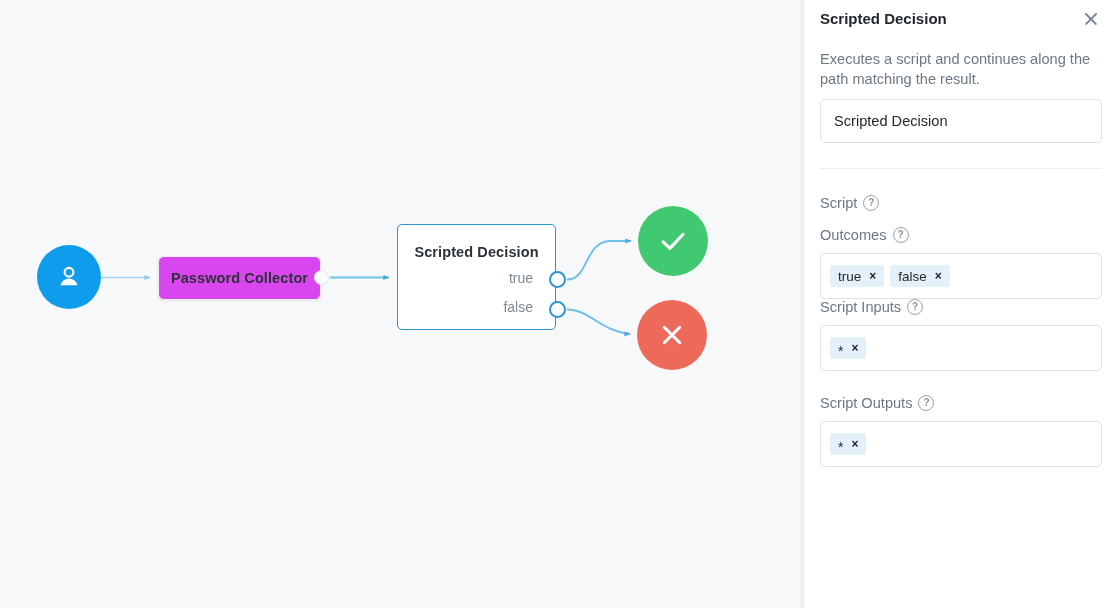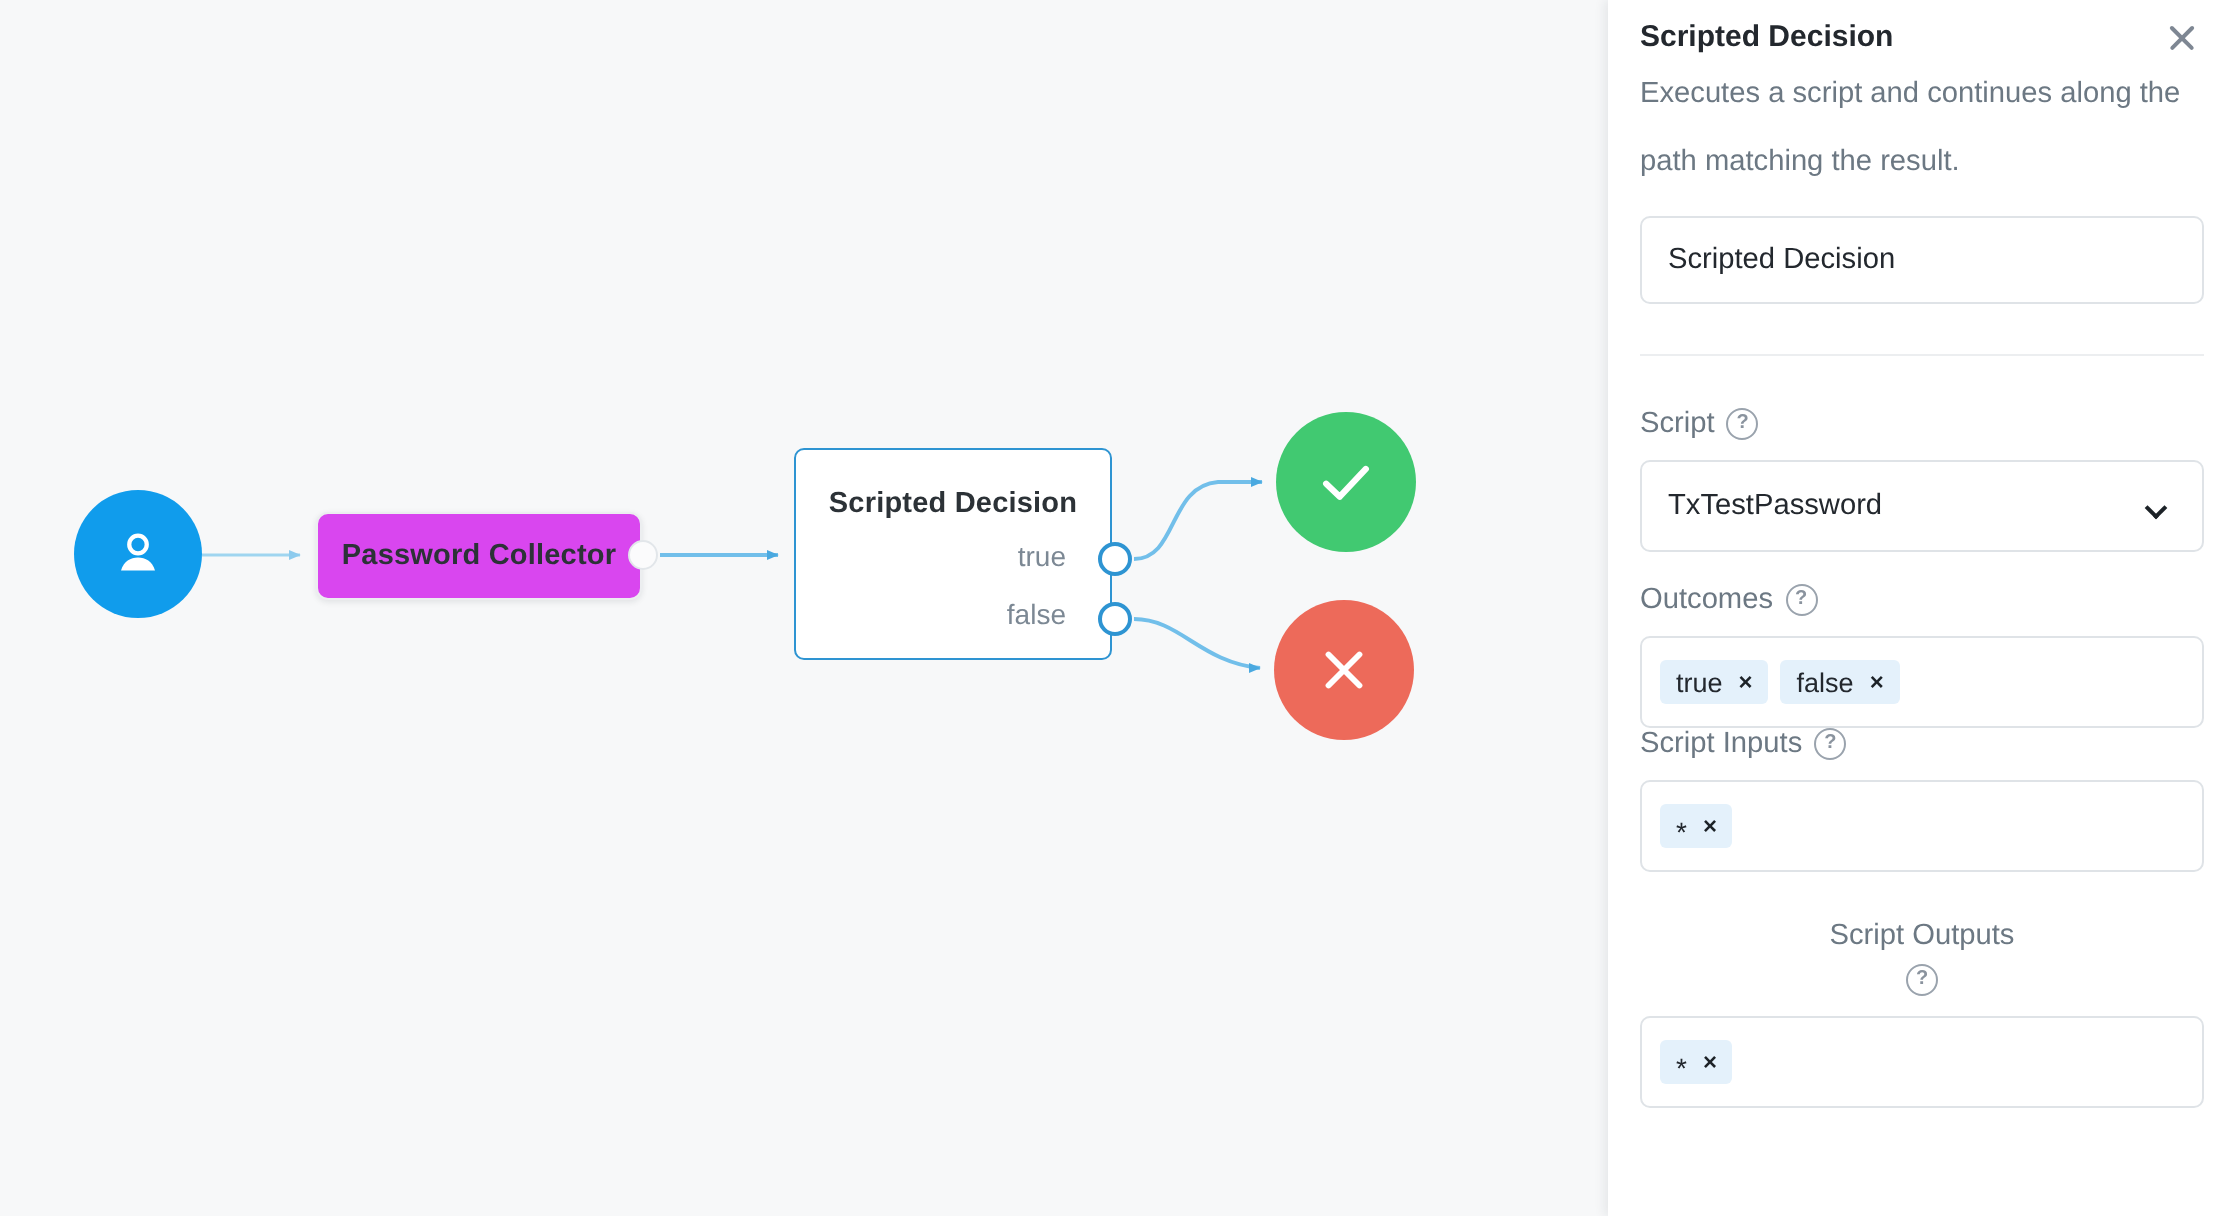--- a/index.html
+++ b/index.html
@@ -177,22 +177,23 @@
     position: absolute;
     left: 3px; top: 10px;
     width: 16px; height: 1.7px;
     background: #7e8793;
     border-radius: 1px;
   }
   .close-btn::before { transform: rotate(45deg); }
   .close-btn::after  { transform: rotate(-45deg); }
 
   .panel-desc {
+    margin-top: 19px;
     font-size: 14.6px;
-    line-height: 34px;
+    line-height: 20px;
     color: #6c7883;
     max-width: 290px;
   }
 
   .field-label {
     font-size: 14.6px;
     color: #6c7883;
     display: flex;
     align-items: center;
     gap: 6px;
@@ -302,21 +303,21 @@
   }
   .chip.star .chip-label {
     font-size: 14px;
     line-height: 10px;
     padding-top: 5px;
   }
 
   .label-gap-1 { margin-top: 26px; }
   .label-gap-2 { margin-top: 16px; }
   .label-gap-3 { }
-  .label-gap-4 { margin-top: 24px; flex-direction: column; }
+  .label-gap-4 { margin-top: 24px; }
 </style>
 </head>
 <body>
 
 <div id="app">
 
   <div class="canvas">
 
     <svg class="edge-layer" width="804" height="608" viewBox="0 0 804 608">
       <defs>
@@ -384,24 +385,20 @@
     </div>
 
     <div class="divider"></div>
 
     <div class="field-label label-gap-1">
       <span>Script</span>
       <span class="help-icon">
         <span>?</span>
       </span>
     </div>
-    <div class="select-input">
-      <span>TxTestPassword</span>
-      <span class="chevron"></span>
-    </div>
 
     <div class="field-label label-gap-2">
       <span>Outcomes</span>
       <span class="help-icon">
         <span>?</span>
       </span>
     </div>
     <div class="chip-box">
       <span class="chip">
         <span class="chip-label">true</span>

